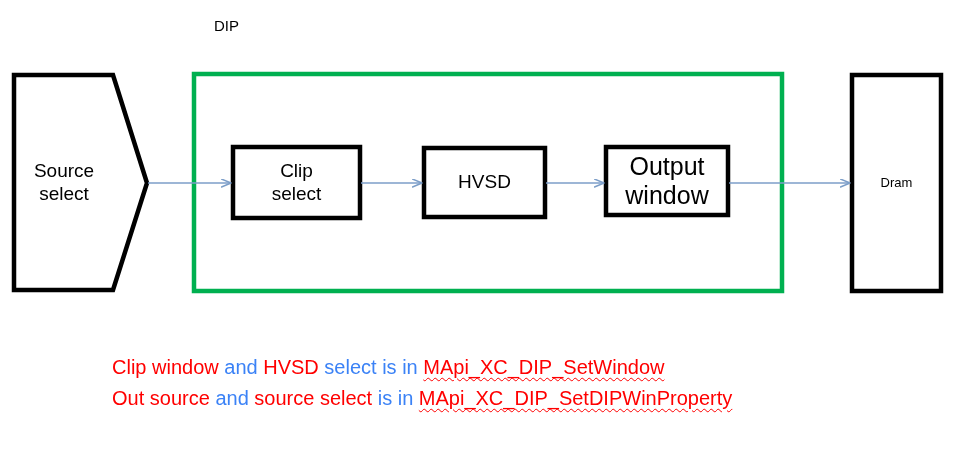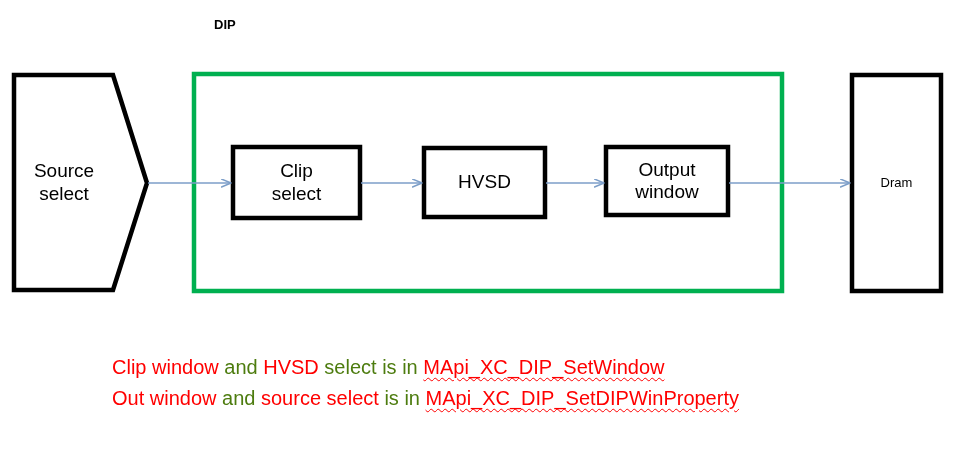--- a/index.html
+++ b/index.html
@@ -35,42 +35,41 @@
     color: #000000;
     font-family: "Liberation Sans", sans-serif;
     line-height: 1.18;
     white-space: pre-line;
     pointer-events: none;
   }
   .group-title {
     position: absolute;
     color: #000000;
     font-family: "Liberation Sans", sans-serif;
-    font-size: 13px;
+    font-size: 15px;
     line-height: 1.1;
-    font-weight: bold;
   }
   #caption-block {
     position: absolute;
     left: 112px;
     top: 352px;
     width: 800px;
   }
   .caption-line {
     font-family: "Liberation Sans", sans-serif;
     font-size: 20px;
     line-height: 31px;
     color: #000000;
     white-space: nowrap;
   }
   .seg-red {
     color: #FF0000;
   }
   .seg-black {
-    color: #4d7c0f;
+    color: #3b82f6;
   }
   .seg-api {
     color: #FF0000;
     text-decoration: underline wavy #FF0000;
     text-decoration-thickness: 1px;
     text-underline-offset: 3px;
   }
   .sp { white-space: pre; }
 </style>
 </head>
@@ -109,23 +108,23 @@
   <div class="group-title" style="left:214px; top:18px;">DIP</div>
 
   <div class="node-label" style="left:14px; top:75px; width:100px; height:215px; font-size:19px;text-align:center;">Source
 select</div>
 
   <div class="node-label" style="left:233px; top:147px; width:127px; height:71px; font-size:19px;">Clip
 select</div>
 
   <div class="node-label" style="left:424px; top:148px; width:121px; height:69px; font-size:19px;">HVSD</div>
 
-  <div class="node-label" style="left:606px; top:147px; width:122px; height:68px; font-size:19px;">Output
+  <div class="node-label" style="left:606px; top:147px; width:122px; height:68px; font-size:25px;">Output
 window</div>
 
   <div class="node-label" style="left:852px; top:75px; width:89px; height:216px; font-size:13px;">Dram</div>
 
   <div id="caption-block">
     <div class="caption-line"><span class="seg-red sp">Clip window</span><span class="seg-black sp"> and </span><span class="seg-red sp">HVSD</span><span class="seg-black sp"> select is in </span><span class="seg-api sp">MApi_XC_DIP_SetWindow</span></div>
-    <div class="caption-line"><span class="seg-red sp">Out window</span><span class="seg-black sp"> and </span><span class="seg-red sp">source select</span><span class="seg-black sp"> is in </span><span class="seg-api sp">MApi_XC_DIP_SetDIPWinProperty</span></div>
+    <div class="caption-line"><span class="seg-red sp">Out source</span><span class="seg-black sp"> and </span><span class="seg-red sp">source select</span><span class="seg-black sp"> is in </span><span class="seg-api sp">MApi_XC_DIP_SetDIPWinProperty</span></div>
   </div>
 
 </div>
 
 </body></html>

